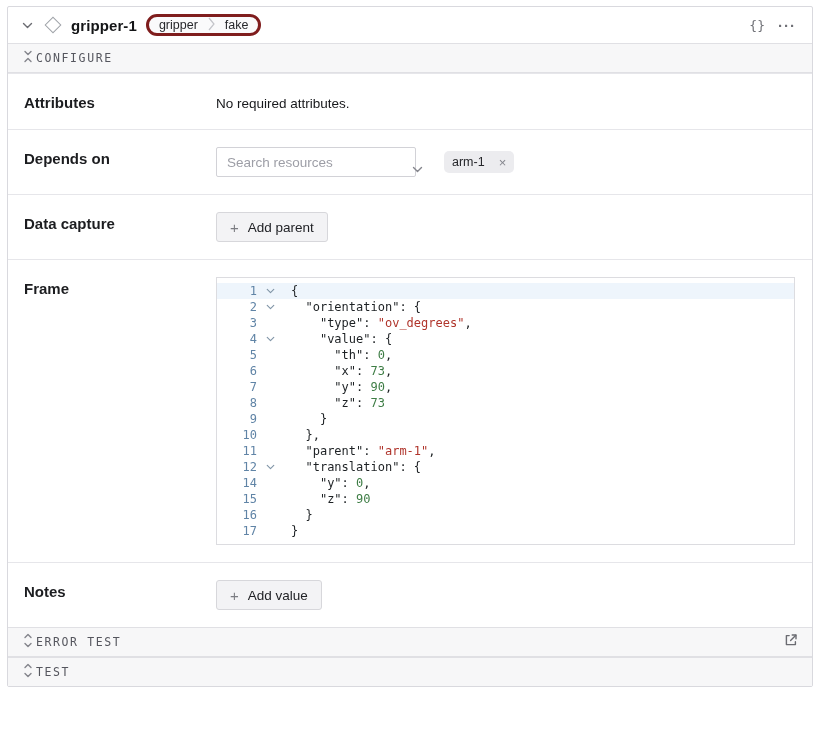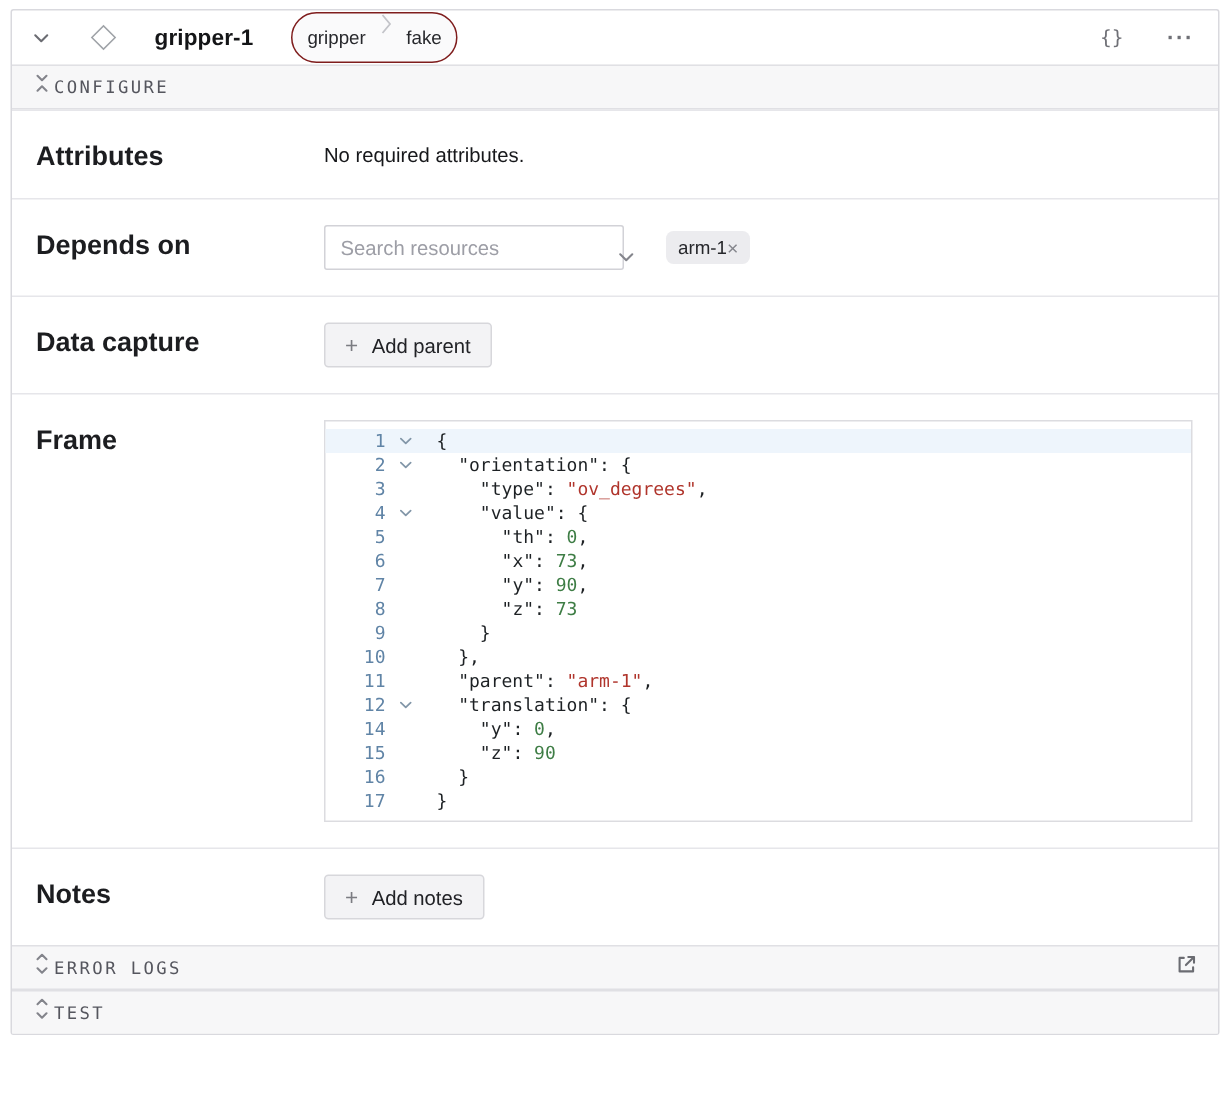--- a/index.html
+++ b/index.html
@@ -1,49 +1,49 @@
 <!DOCTYPE html>
 <html><head>
 <meta charset="utf-8">
 <style>
   * { margin:0; padding:0; box-sizing:border-box; }
   html,body { background:#ffffff; width:820px; font-family:"Liberation Sans", sans-serif; }
   .card { margin:6px 7px; border:1px solid #d9d9de; border-radius:2px; background:#fff; }
 
   
-  .header { display:flex; align-items:center; height:36px; padding:0 14px 0 12px; gap:25px; }
+  .header { display:flex; align-items:center; height:36px; padding:0 14px 0 12px; gap:9px; }
   .icon-btn { background:none; border:none; cursor:pointer; display:flex; align-items:center; justify-content:center; padding:2px; color:#6e6f76; }
   .diamond { width:12px; height:12px; border:1.5px solid #9fa3a8; transform:rotate(45deg); margin:0 3px; }
   .title { font-size:15px; font-weight:700; color:#141517; letter-spacing:.1px; }
-  .pill { display:flex; align-items:flex-start; height:34px; border:1px solid #7f1d1d; border-radius:999px; background:#fafafb; font-size:12.5px; color:#27282c; overflow:hidden; }
+  .pill { display:flex; align-items:flex-start; height:22px; border:3px solid #7f1d1d; border-radius:999px; background:#fafafb; font-size:12.5px; color:#27282c; overflow:hidden; }
   .pill .seg { padding:0 10px; display:flex; align-items:center; height:100%; }
   .pill .sep { color:#c3c4c9; display:flex; align-items:center; }
   .header .spacer { flex:1; }
   .glyph-icon { font-family:"DejaVu Sans Mono", monospace; font-size:13px; color:#6f7076; }
   .dots-icon { font-size:15px; letter-spacing:1px; color:#6f7076; font-weight:700; line-height:1; }
 
   
   .section-bar { display:flex; align-items:center; height:30px; background:#f7f7f8; border-top:1px solid #e0e0e4; border-bottom:1px solid #e0e0e4; padding:0 14px; gap:2px; cursor:pointer; }
   .section-bar .bar-label { font-family:"DejaVu Sans Mono", monospace; font-size:11.5px; letter-spacing:1.6px; color:#55565e; }
   .section-bar.bottom { border-bottom:none; height:29px; }
   .section-bar .bar-spacer { flex:1; }
 
   
   .row { display:grid; grid-template-columns:192px 1fr; padding:17px 16px; border-top:1px solid #e6e6ea; align-items:start; }
   .row:first-of-type { border-top:none; }
-  .row-label { font-size:18px; font-weight:600; color:#1c1d20; padding-top:3px; }
+  .row-label { font-size:15px; font-weight:600; color:#1c1d20; padding-top:3px; }
   .row-value-text { font-size:13.5px; color:#17181b; padding-top:5px; }
 
   
   .dep-wrap { display:flex; align-items:center; gap:12px; }
   .search-box { position:relative; width:216px; }
   .search-box input { width:200px; height:30px; border:1px solid #d2d2d7; border-radius:2px; padding:0 26px 0 10px; font-size:13.5px; color:#222; font-family:"Liberation Sans", sans-serif; background:#fff; }
   .search-box input::placeholder { color:#9d9ea6; }
   .search-box .chev { position:absolute; right:9px; top:12px; pointer-events:none; }
-  .tag { display:inline-flex; align-items:center; gap:0; background:#ececef; border-radius:5px; height:22px; padding:0 8px; font-size:12.5px; color:#26272b; }
+  .tag { display:inline-flex; align-items:center; gap:14px; background:#ececef; border-radius:5px; height:22px; padding:0 8px; font-size:12.5px; color:#26272b; }
   .tag .x { color:#85868d; font-size:13px; cursor:pointer; line-height:1; }
 
   
   .btn { display:inline-flex; align-items:center; gap:9px; background:#f3f3f5; border:1px solid #d7d7db; border-radius:3px; height:30px; padding:0 13px; font-size:13.5px; color:#212226; font-family:"Liberation Sans", sans-serif; cursor:pointer; }
   .btn .plus { color:#7b7c82; font-size:15px; font-weight:400; line-height:1; }
 
   
   .editor { width:579px; border:1px solid #dcdce0; background:#fff; font-family:"DejaVu Sans Mono", monospace; font-size:12px; line-height:16px; padding:5px 0; cursor:text; }
   .cm-line { display:flex; height:16px; align-items:center; }
   .cm-line.active { background:#eef5fc; }
@@ -235,33 +235,33 @@
           </div>
         </div>
     </div>
   </div>
 
   <div class="row">
     <div class="row-label">Notes</div>
     <div>
       <button class="btn">
         <span class="plus">+</span>
-        <span>Add notes</span>
+        <span>Add value</span>
       </button>
     </div>
   </div>
 
   <div class="section-bar">
     <span>
       <svg class="stroke light" width="12" height="15" viewBox="0 0 12 15">
           <polyline points="3,4.5 6,1.5 9,4.5"></polyline>
           <polyline points="3,10.5 6,13.5 9,10.5"></polyline>
         </svg>
     </span>
-    <span class="bar-label">ERROR LOGS</span>
+    <span class="bar-label">ERROR TEST</span>
     <span class="bar-spacer"></span>
     <span>
       <svg class="stroke" width="14" height="14" viewBox="0 0 14 14">
         <path d="M5.2 2.6H2.4v9h9V8.8"></path>
           <path d="M8.2 2h3.8v3.8"></path>
           <path d="M11.8 2.2 6.6 7.4"></path>
       </svg>
     </span>
   </div>
 

